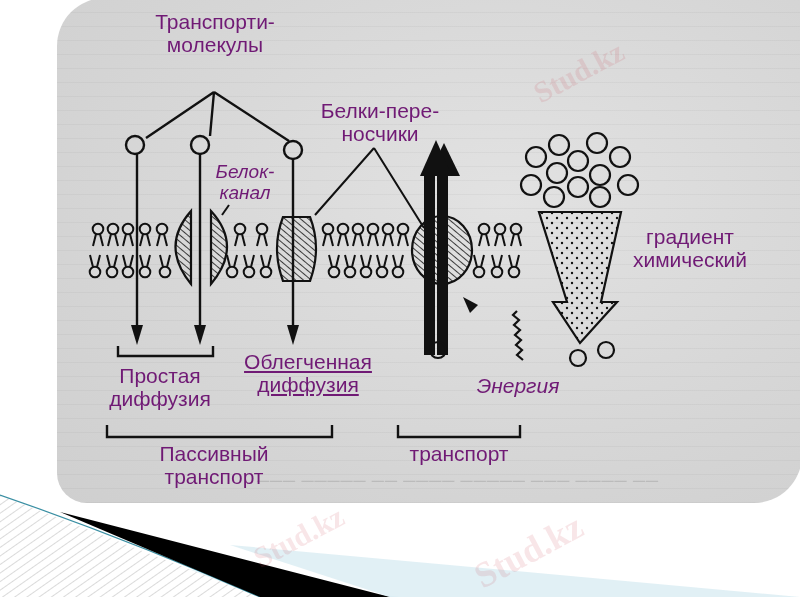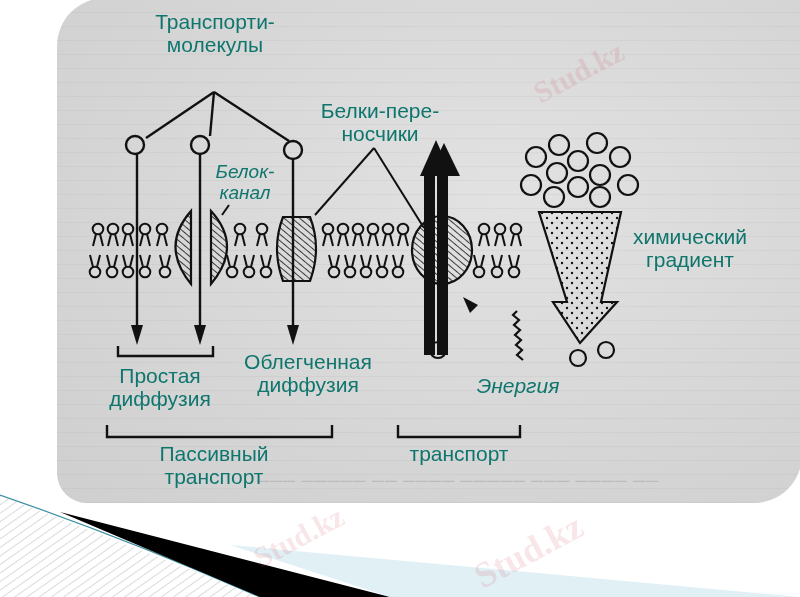--- a/index.html
+++ b/index.html
@@ -19,21 +19,21 @@
     border-bottom-left-radius: 30px;
     overflow: hidden;
   }
   .bgtext {
     position: absolute; left: 200px; top: 0; width: 560px;
     font-family: "Liberation Serif", serif; font-size: 17px; line-height: 26.5px;
     color: rgba(90,90,90,0.22); white-space: nowrap; letter-spacing: 1px;
     transform: scaleY(-1) translateY(-470px);
   }
   .lbl {
-    position: absolute; color: #0f766e; font-size: 21px; line-height: 23px;
+    position: absolute; color: #701a75; font-size: 21px; line-height: 23px;
     text-align: center; white-space: nowrap;
   }
   svg.diagram { position: absolute; left: 0; top: 0; }
   .deco { position: absolute; left: 0; top: 0; }
   .wm {
     position: absolute; font-family: "Liberation Serif", serif; font-weight: bold;
     color: rgba(200,60,80,0.13); transform: rotate(-28deg); white-space: nowrap;
   }
 </style>
 </head>
@@ -202,28 +202,28 @@
 </div>
 <div class="lbl" style="left:305px;top:99px;width:150px;">
   <div>Белки-пере-</div>
   <div>носчики</div>
 </div>
 <div class="lbl" style="left:205px;top:161px;width:80px;font-size:19px;line-height:21px;font-style:italic;">
   <div>Белок-</div>
   <div>канал</div>
 </div>
 <div class="lbl" style="left:625px;top:225px;width:130px;">
+  <div>градиент</div>
   <div>химический</div>
-  <div>градиент</div>
 </div>
 <div class="lbl" style="left:95px;top:364px;width:130px;">
   <div>Простая</div>
   <div>диффузия</div>
 </div>
-<div class="lbl" style="left:233px;top:350px;width:150px;">
+<div class="lbl" style="left:233px;top:350px;width:150px;text-decoration:underline;">
   <div>Облегченная</div>
   <div>диффузия</div>
 </div>
 <div class="lbl" style="left:468px;top:374px;width:100px;font-style:italic;">Энергия</div>
 <div class="lbl" style="left:144px;top:442px;width:140px;">
   <div>Пассивный</div>
   <div>транспорт</div>
 </div>
 <div class="lbl" style="left:394px;top:442px;width:130px;">
   <div>транспорт</div>

